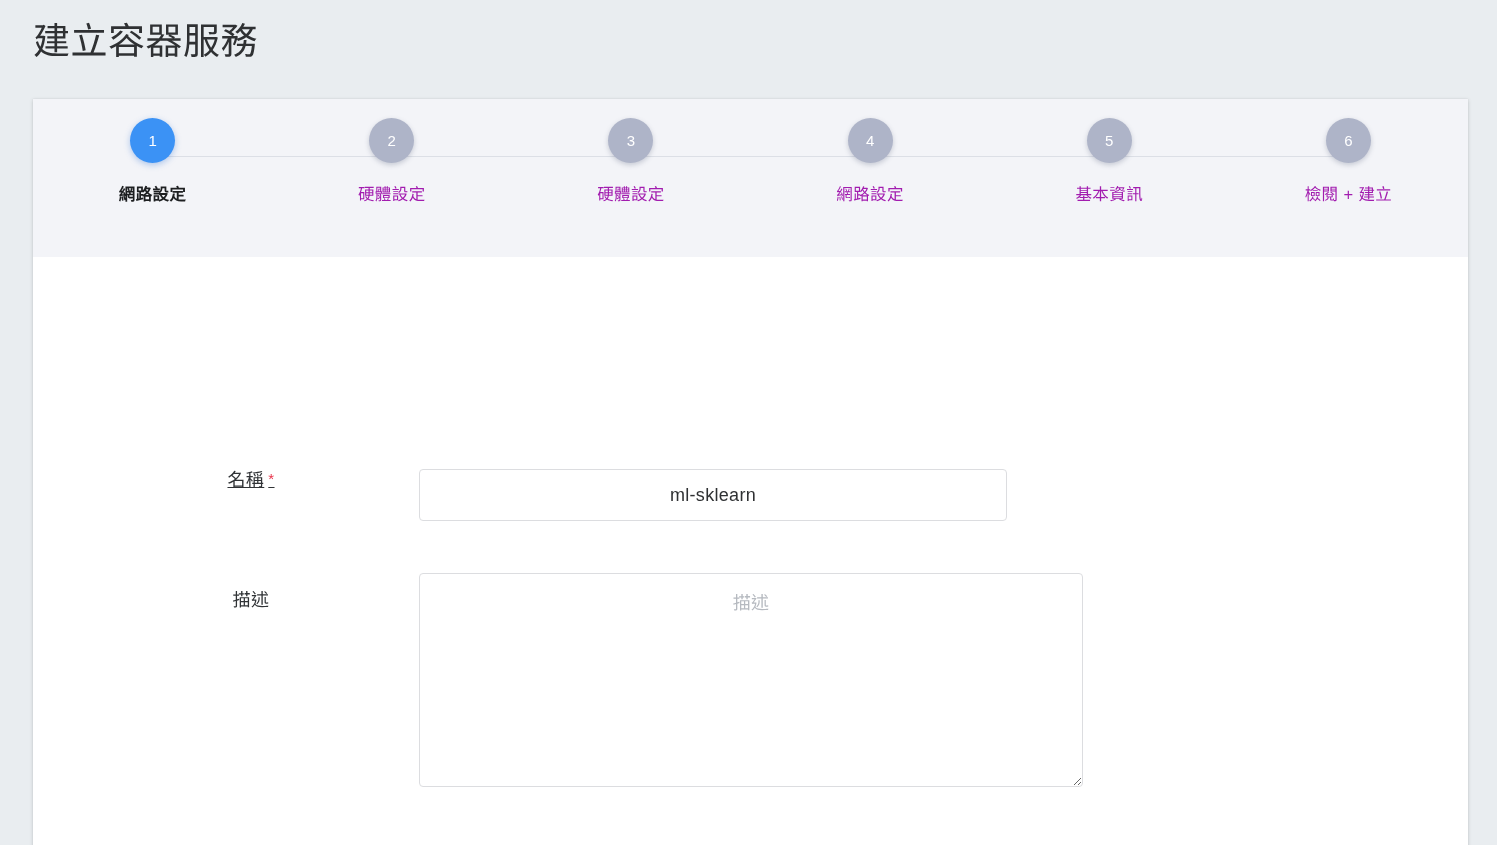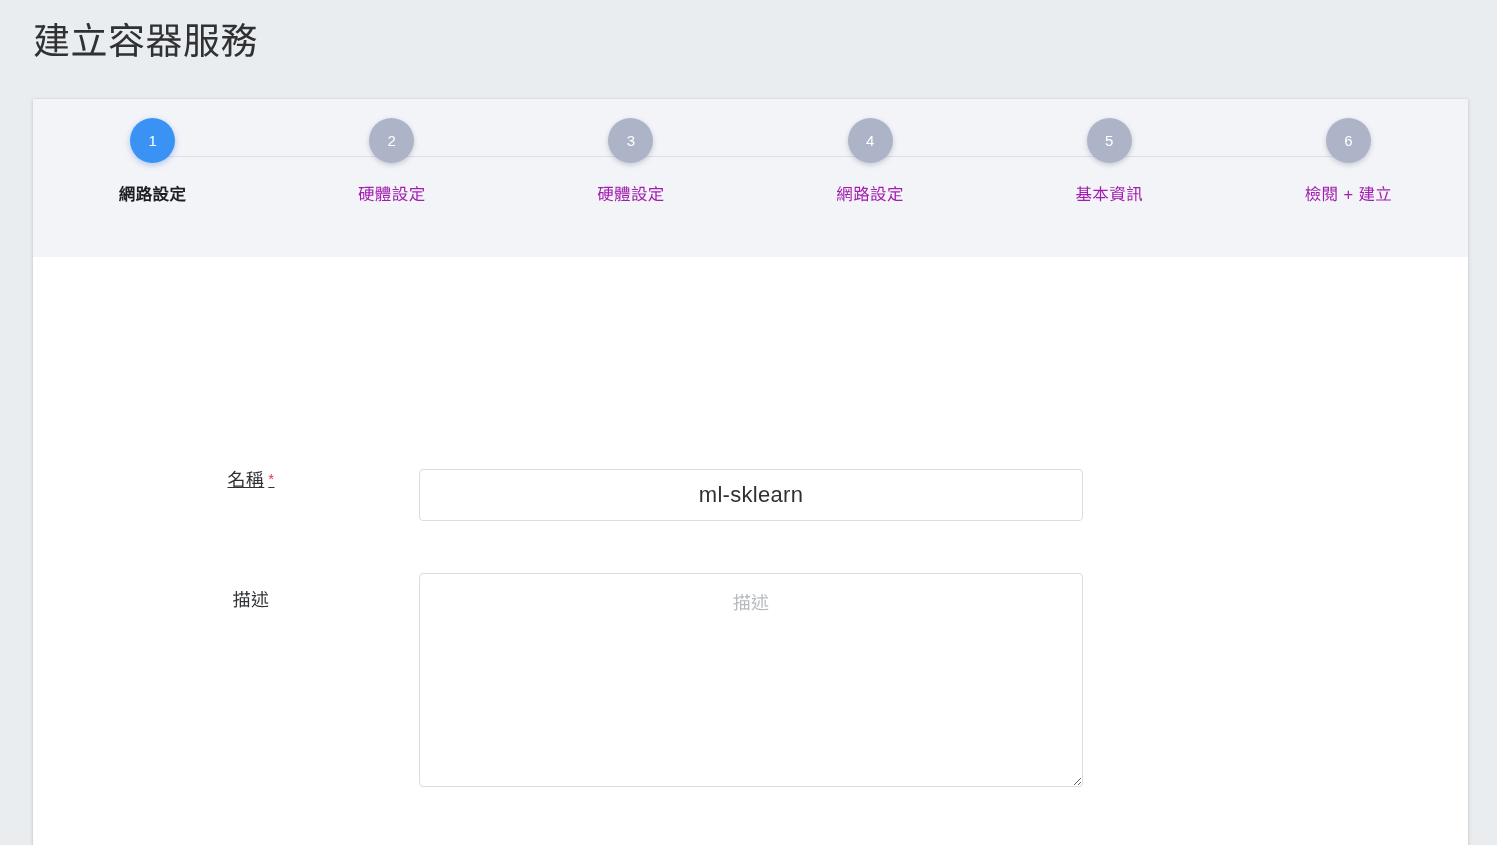--- a/index.html
+++ b/index.html
@@ -126,27 +126,27 @@
   .req {
     color: #e8334a;
     font-size: 15px;
     margin-left: 4px;
     vertical-align: 2px;
   }
 
   .text-input {
     position: absolute;
     left: 386px;
-    width: 664px;
+    width: 588px;
     height: 52px;
     border: 1px solid #dcdde0;
     border-radius: 4px;
     background: #fff;
     font-family: inherit;
-    font-size: 22px;
+    font-size: 18px;
     color: #2f3133;
     padding: 12px 17px;
     outline: none;
     letter-spacing: 0.3px;
   }
   .text-input::placeholder { color: #b6bac0; }
 
   .textarea-input {
     position: absolute;
     left: 386px;

